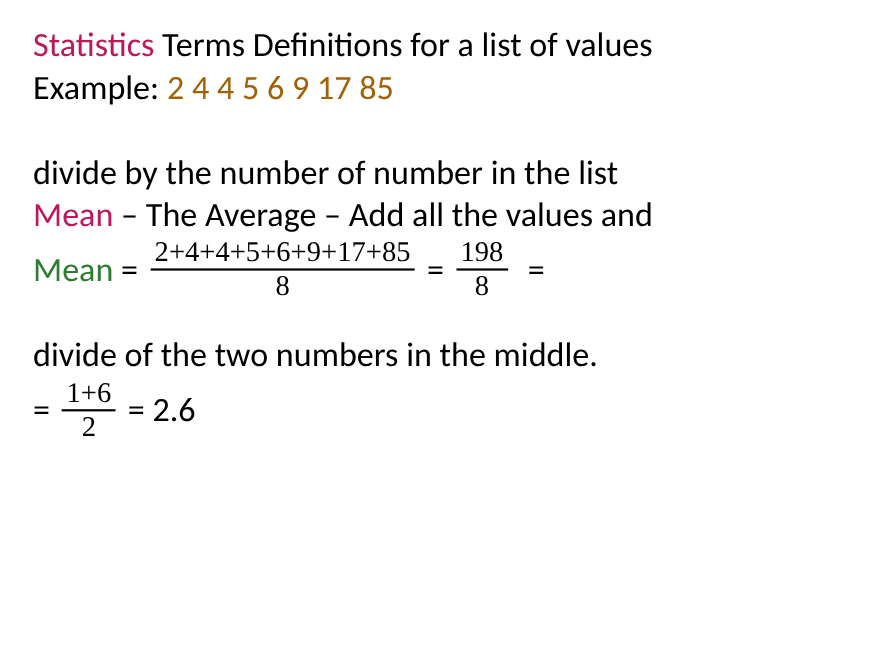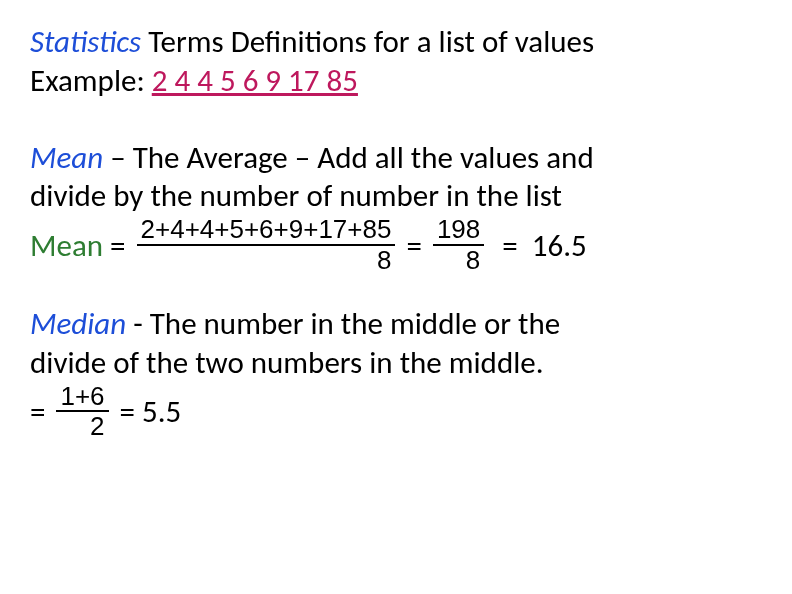--- a/index.html
+++ b/index.html
@@ -12,31 +12,31 @@
     overflow: hidden;
   }
   .slide {
     padding: 22px 30px;
   }
   .line {
     font-size: 31px;
     line-height: 1.25;
     color: #000000;
   }
-  .red { color: #1d4ed8; font-style: italic; }
-  .blue { color: #be185d; text-decoration: underline; }
+  .red { color: #be185d; }
+  .blue { color: #a16207; }
   .green { color: #2e7d32; }
   .spacer { height: 38px; }
   .spacer-sm { height: 30px; }
 
   .frac {
     display: inline-block;
     vertical-align: middle;
-    text-align: right;
-    font-family: Liberation Sans, sans-serif;
+    text-align: center;
+    font-family: Liberation Serif, serif;
     margin: 0 4px;
   }
   .frac .num {
     display: block;
     border-bottom: 2px solid #000;
     padding: 0 4px;
     font-size: 26px;
     line-height: 1.1;
   }
   .frac .den {
@@ -62,51 +62,47 @@
   <div class="line">
     <span class="red">Statistics</span><span> Terms Definitions for a list of values</span>
   </div>
 
   <div class="line">
     <span> Example: </span><span class="blue">2 4 4 5 6 9 17 85</span>
   </div>
 
   <div class="spacer"></div>
 
+  <div class="line">divide by the number of number in the list</div>
   <div class="line">
     <span class="red">Mean</span><span> – The Average – Add all the values and</span>
   </div>
-  <div class="line">divide by the number of number in the list</div>
 
   <div class="eqline">
     <span class="green txt">Mean </span>
     <span class="txt">= </span>
     <span class="frac">
       <span class="num">2+4+4+5+6+9+17+85</span>
       <span class="den">8</span>
     </span>
     <span class="txt"> = </span>
     <span class="frac">
       <span class="num">198</span>
       <span class="den">8</span>
     </span>
     <span class="txt">  =  </span>
-    <span class="txt">16.5</span>
   </div>
 
   <div class="spacer-sm"></div>
 
-  <div class="line">
-    <span class="red">Median</span><span> -  The number in the middle or the</span>
-  </div>
   <div class="line">divide of the two numbers in the middle.</div>
 
   <div class="eqline">
     <span class="txt">= </span>
     <span class="frac">
       <span class="num">1+6</span>
       <span class="den">2</span>
     </span>
     <span class="txt"> = </span>
-    <span class="txt">5.5</span>
+    <span class="txt">2.6</span>
   </div>
 
 </div>
 
 </body></html>

